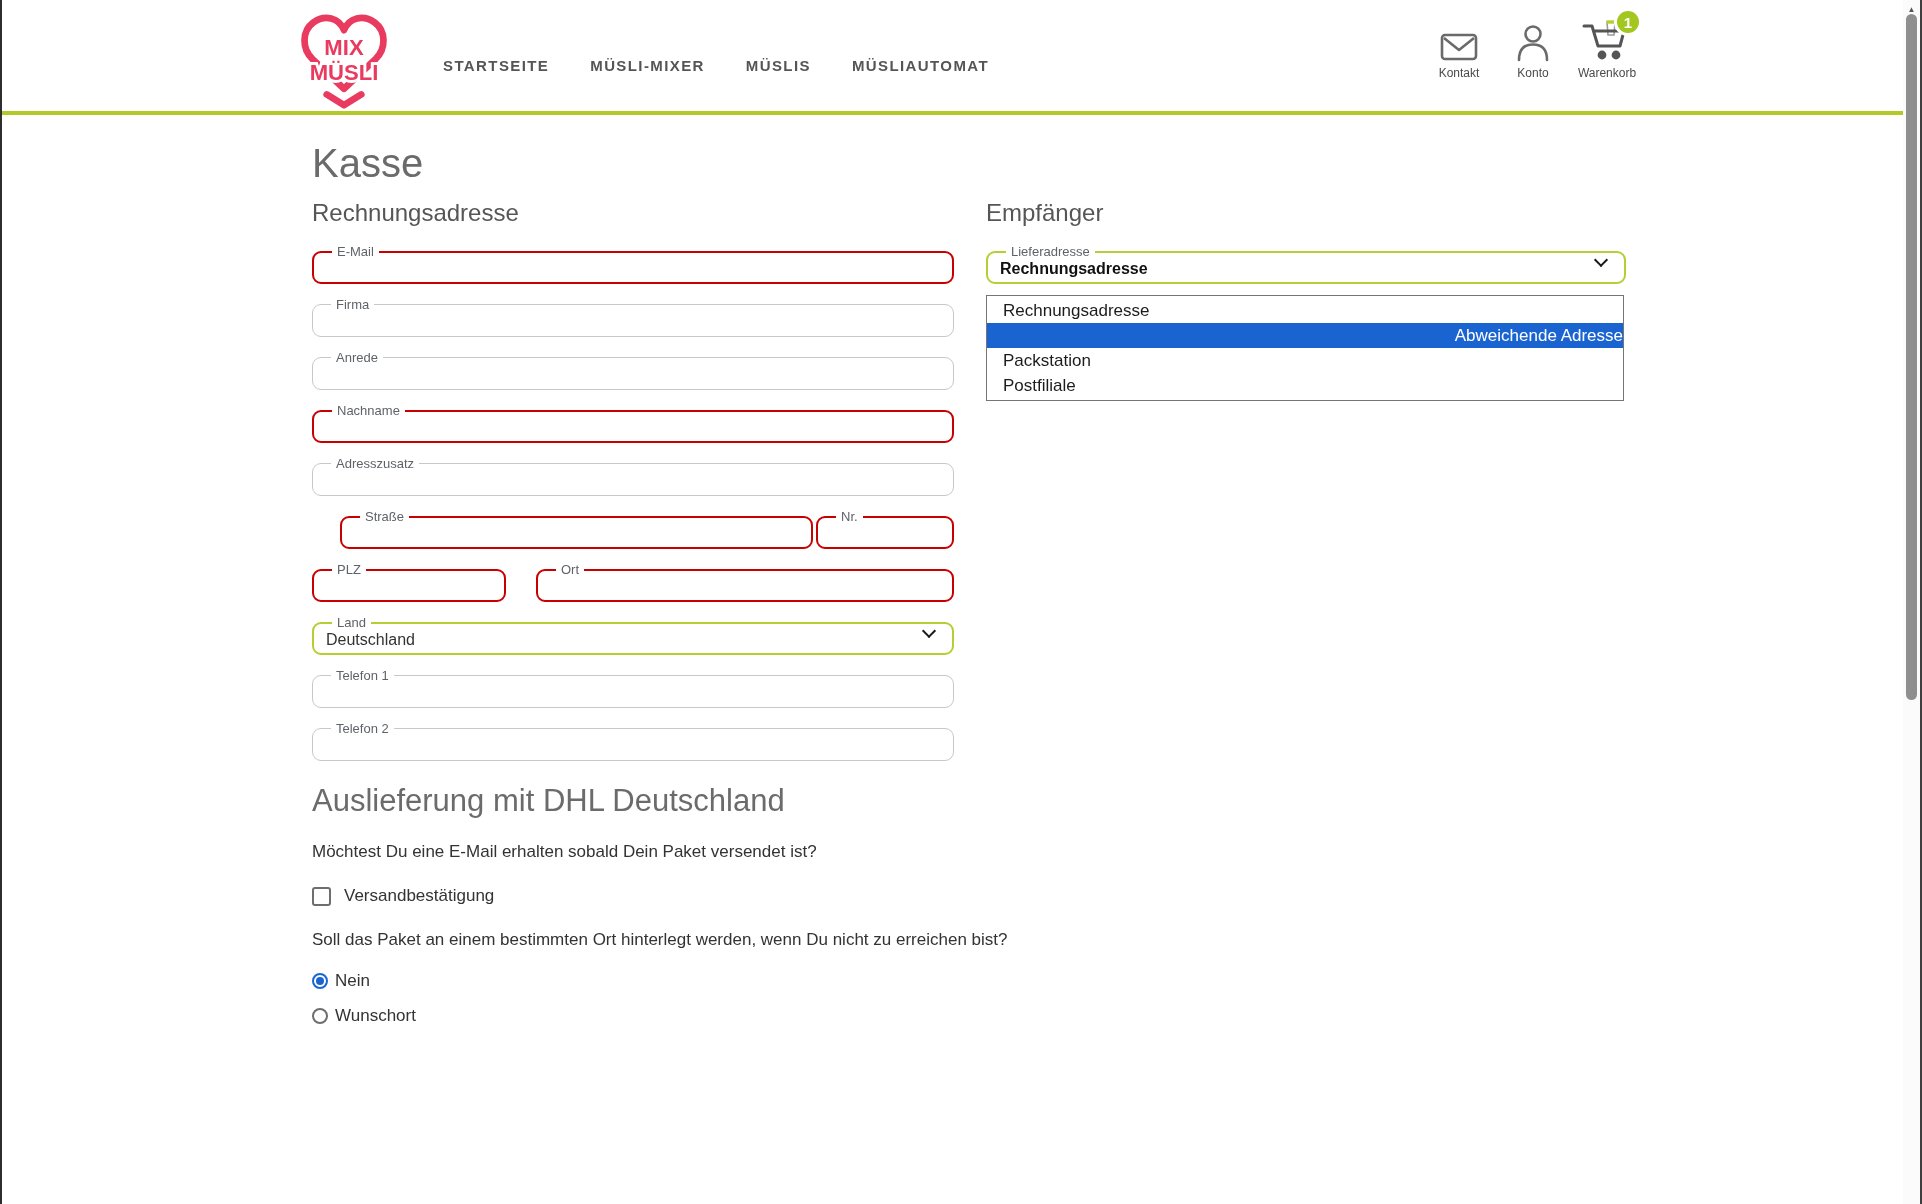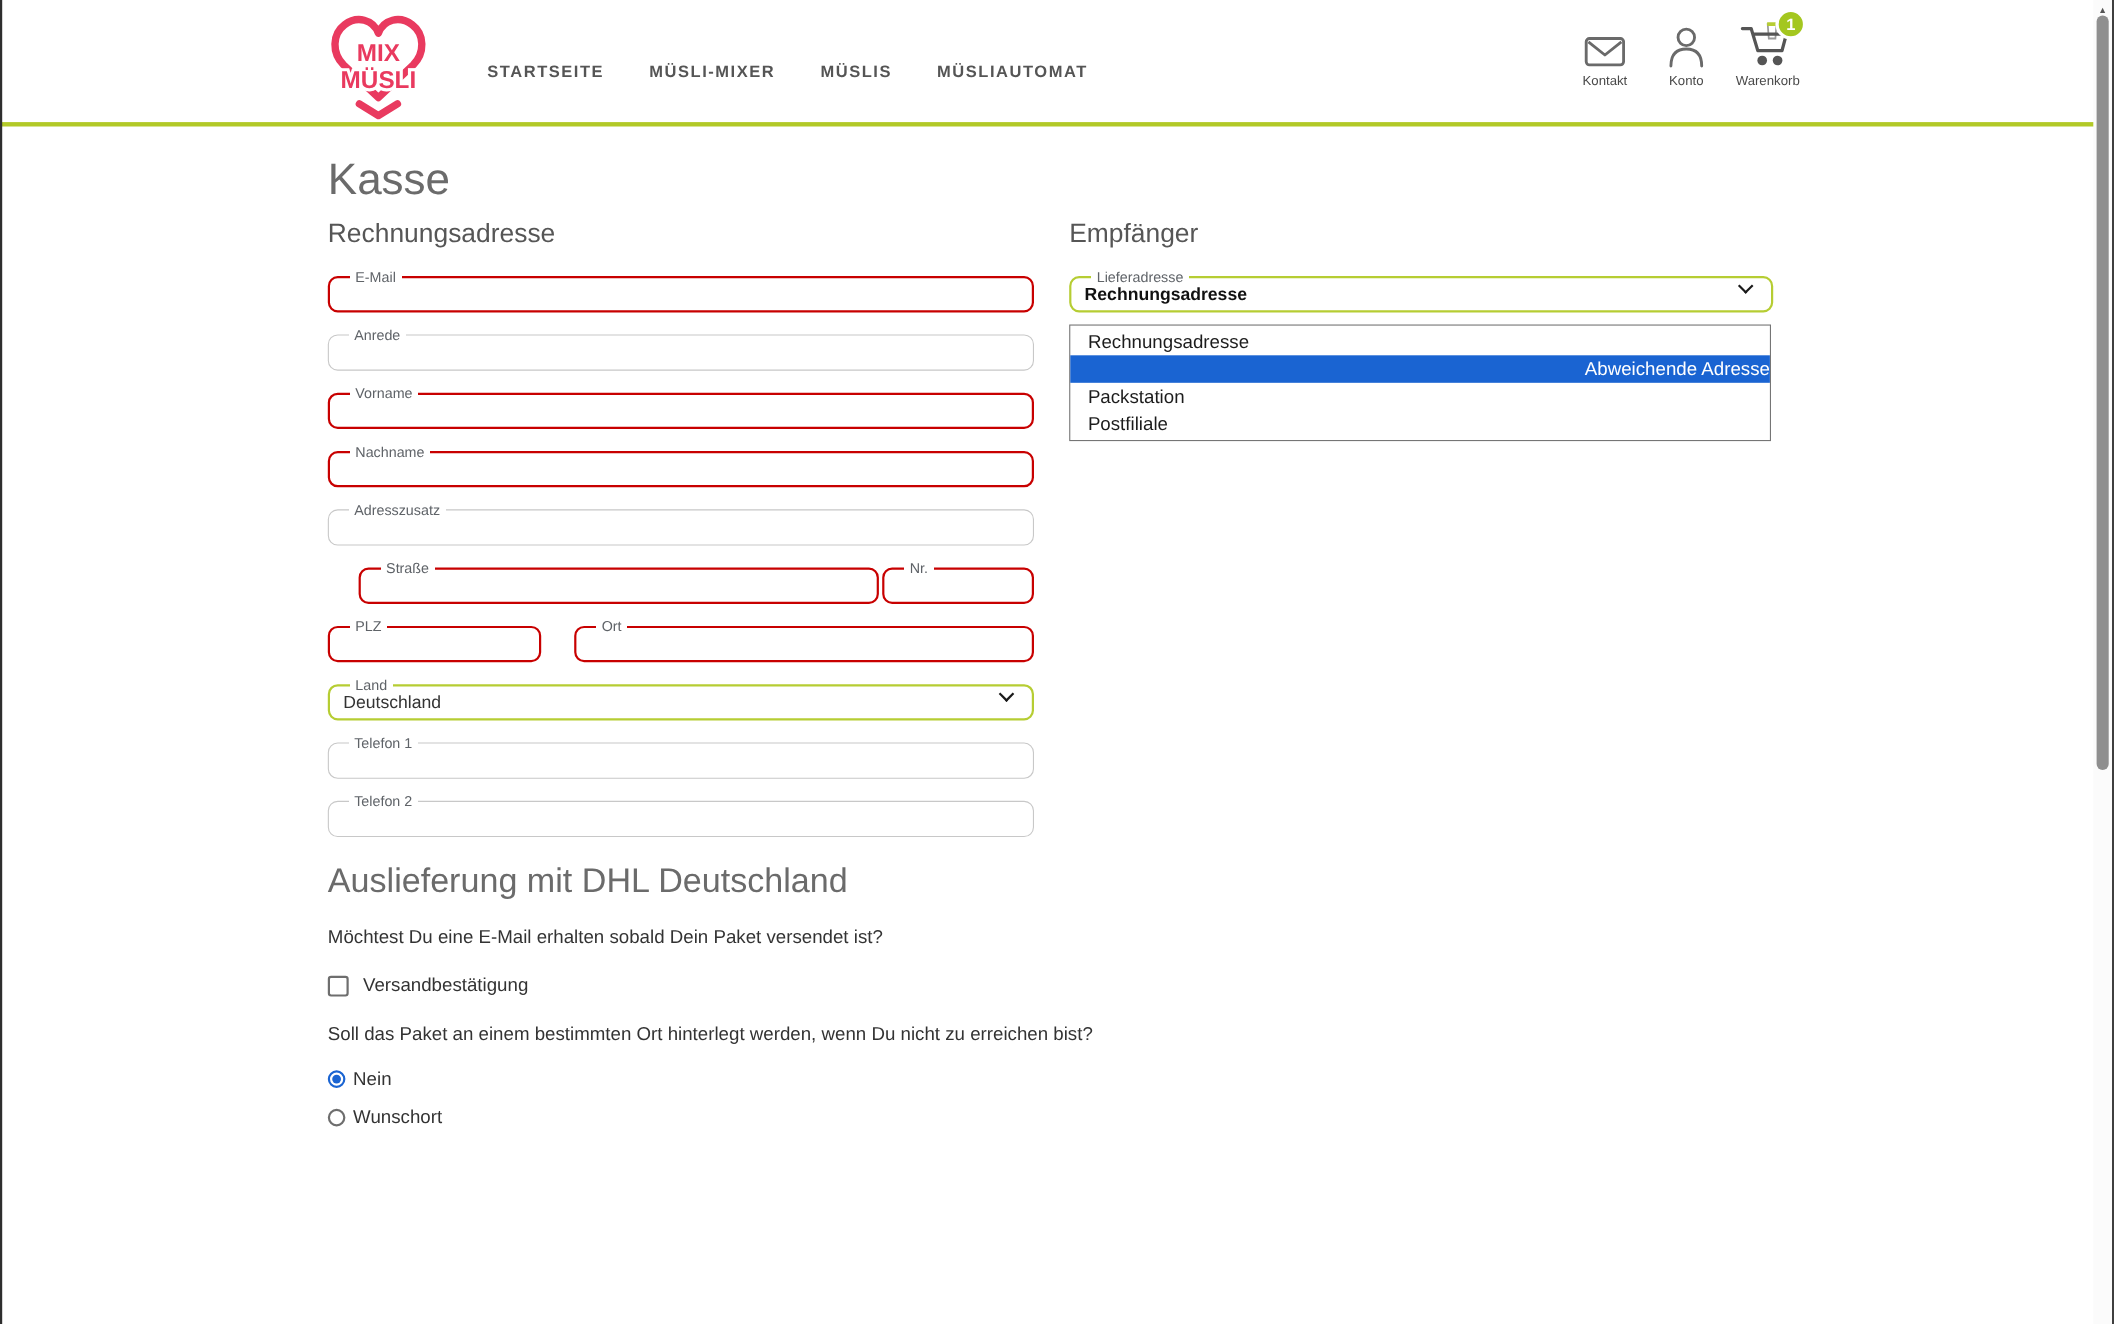--- a/index.html
+++ b/index.html
@@ -20,21 +20,21 @@
   .nav-item { font-size:15px; font-weight:700; color:#555; letter-spacing:1.4px; cursor:pointer; white-space:nowrap; }
   .actions { position:absolute; left:1428px; top:18px; display:flex; gap:12px; }
   .action { width:62px; display:flex; flex-direction:column; align-items:center; cursor:pointer; position:relative; }
   .action .icon-box { height:44px; display:flex; align-items:flex-end; justify-content:center; }
   .action .action-label { font-size:12px; color:#4a4a4a; margin-top:4px; }
   .badge { position:absolute; top:-10px; right:-4px; width:28px; height:28px; border-radius:50%;
            background:#a4c71f; border:3px solid #fff; color:#fff; font-size:15px; font-weight:700;
            display:flex; align-items:center; justify-content:center; }
 
   
-  .main { position:absolute; left:298px; top:119px; width:1320px; }
+  .main { position:absolute; left:312px; top:119px; width:1320px; }
   h1.page-title { font-size:40px; line-height:44px; font-weight:400; color:#6b6b6b; margin-top:22px; }
   .columns { display:flex; gap:32px; margin-top:16px; align-items:flex-start; }
   .col-left { width:642px; }
   .col-right { width:640px; position:relative; }
   h2.section-heading { font-size:24px; line-height:24px; font-weight:400; color:#565656; margin-bottom:19px; }
 
   
   .field { margin-bottom:13px; }
   fieldset.box { border:1px solid #c8c8c8; border-radius:9px; height:40px; padding:0 12px; background:#fff; }
   fieldset.box legend { font-size:13px; color:#5f6368; padding:0 5px; margin-left:6px; white-space:nowrap; }
@@ -149,34 +149,34 @@
     <section class="col-left">
       <h2 class="section-heading">Rechnungsadresse</h2>
 
       <div class="field">
         <fieldset class="box error">
           <legend>E-Mail</legend>
           <input type="text" style="">
         </fieldset>
       </div>
 
+      <div class="field">
+        <fieldset class="box">
+          <legend>Firma</legend>
+          <input type="text" style="">
+        </fieldset>
+      </div>
 
       <div class="field">
         <fieldset class="box">
           <legend>Anrede</legend>
           <input type="text" style="">
         </fieldset>
       </div>
 
-      <div class="field">
-        <fieldset class="box error">
-          <legend>Vorname</legend>
-          <input type="text" style="">
-        </fieldset>
-      </div>
 
       <div class="field">
         <fieldset class="box error">
           <legend>Nachname</legend>
           <input type="text" style="">
         </fieldset>
       </div>
 
       <div class="field">
         <fieldset class="box">

